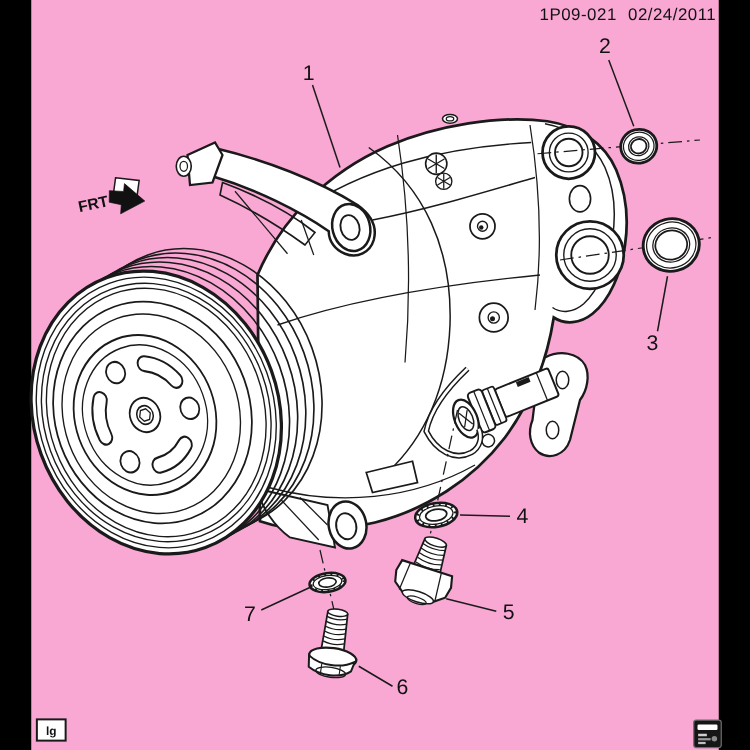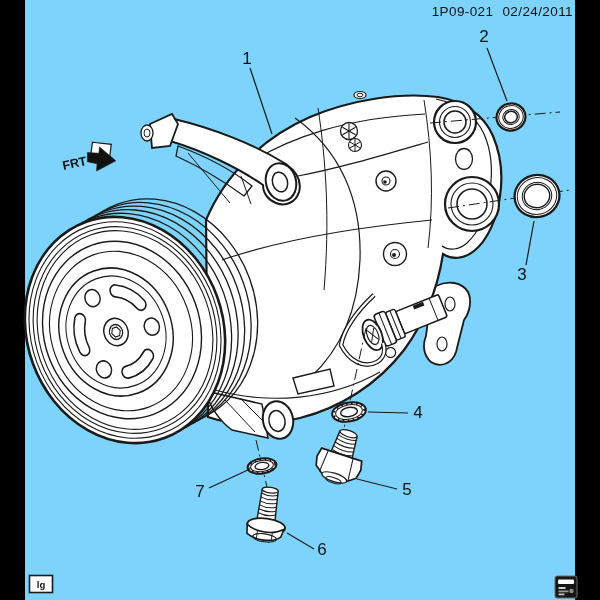--- a/index.html
+++ b/index.html
@@ -1,16 +1,16 @@
 <!DOCTYPE html>
 <html><head>
 <meta charset="utf-8">
 <style>
   html,body{margin:0;padding:0;background:#ffffff;}
-  .stage{position:relative;width:600px;height:600px;background:#7dd3fc;overflow:hidden;
+  .stage{position:relative;width:600px;height:600px;background:#f9a8d4;overflow:hidden;
          font-family:"Liberation Sans", sans-serif;}
   svg{display:block}
   text{fill:#111;}
   .ln{stroke:#1a1a1a;fill:none;}
   .fw{stroke:#1a1a1a;fill:#ffffff;}
 </style>
 </head>
 <body>
 
 <div class="stage">

